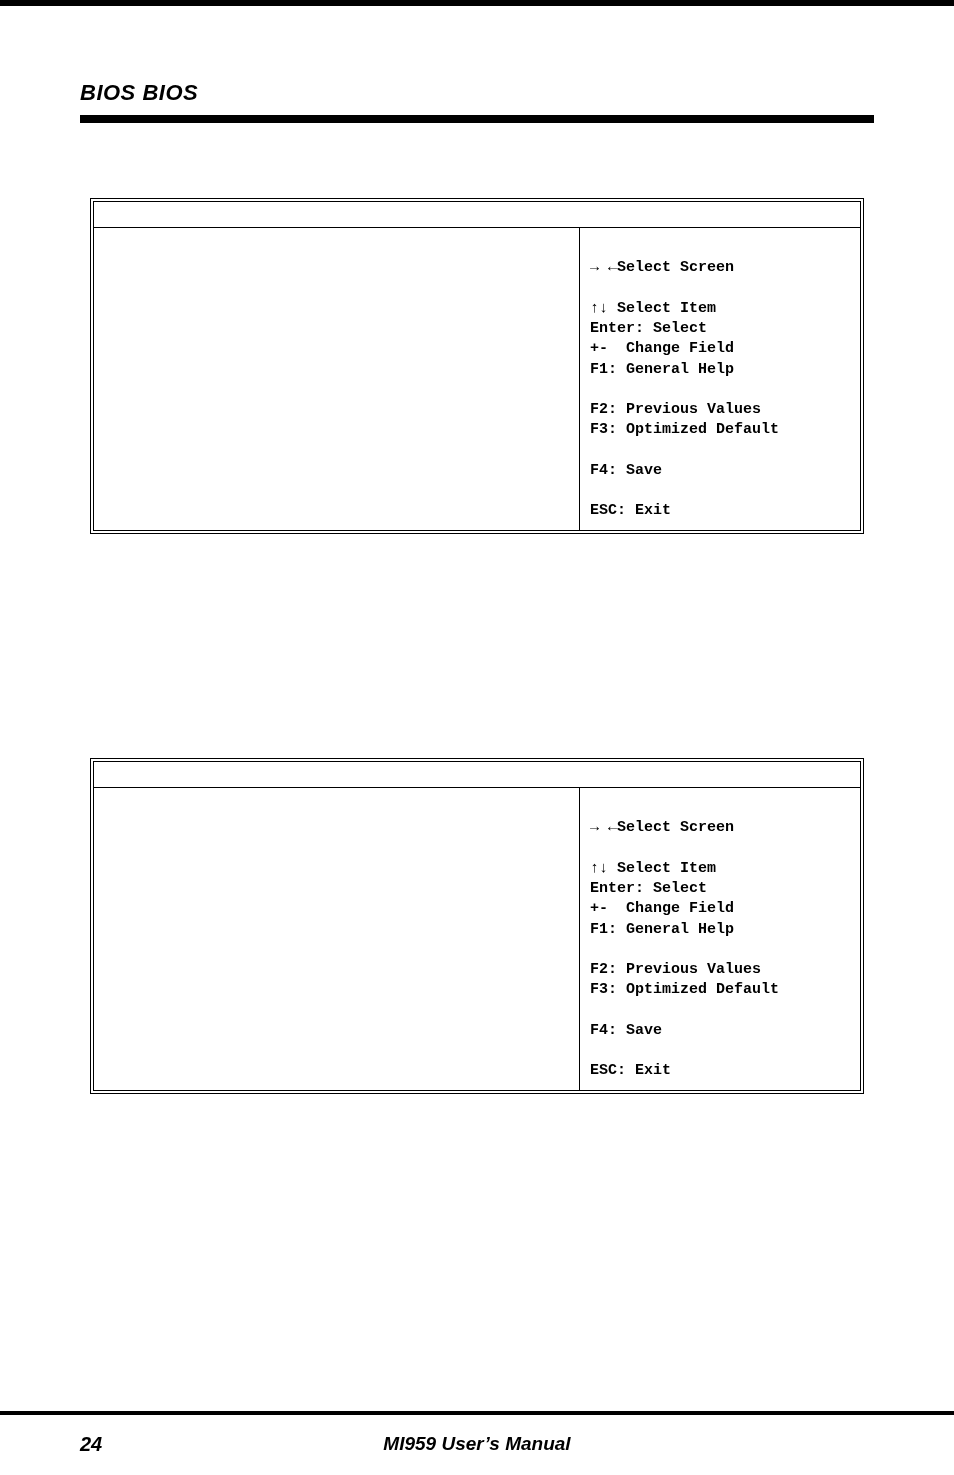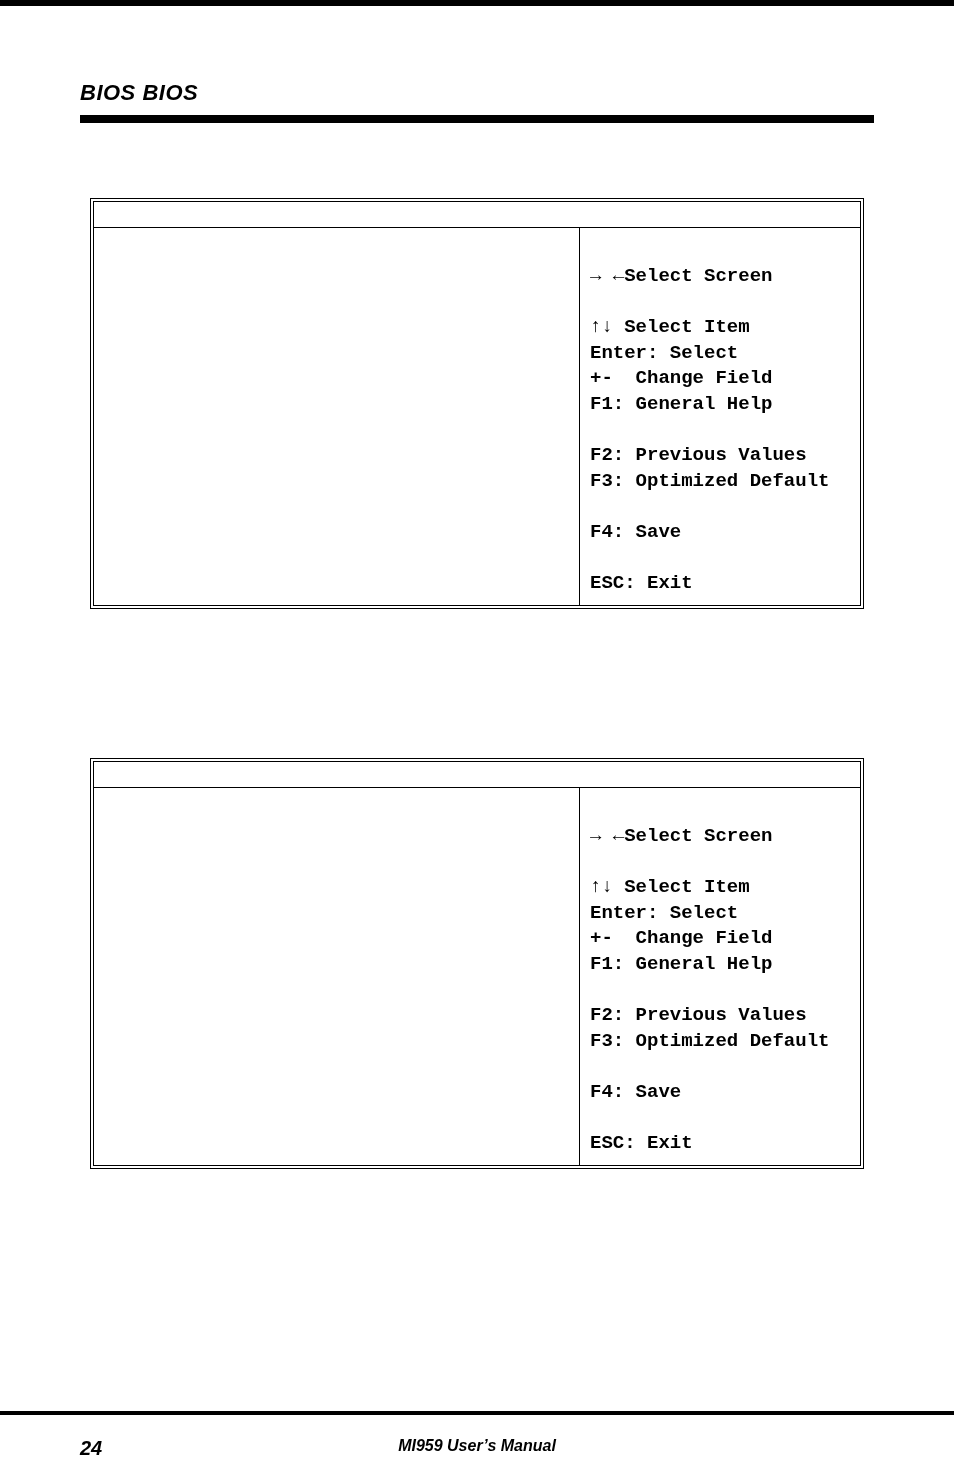--- a/index.html
+++ b/index.html
@@ -42,21 +42,21 @@
     height: 8px;
     background: #000;
   }
   .bios-box {
     position: absolute;
     left: 90px;
     right: 90px;
     border: 4px double #000;
     font-family: "Courier New", monospace;
     font-weight: bold;
-    font-size: 19px;
+    font-size: 15px;
   }
   .box1 { top: 198px; }
   .box2 { top: 758px; }
   .bios-header-row {
     height: 26px;
     border-bottom: 1px solid #000;
   }
   .bios-body {
     display: flex;
     min-height: 200px;
@@ -84,21 +84,21 @@
     font-family: Arial, Helvetica, sans-serif;
     font-weight: 900;
     font-style: italic;
     font-size: 20px;
   }
   .manual-name {
     display: inline-block;
     font-family: Arial, Helvetica, sans-serif;
     font-weight: 900;
     font-style: italic;
-    font-size: 16px;
+    font-size: 19px;
   }
 </style>
 </head>
 <body>
 
 <div class="top-bar"></div>
 
 <div class="page-title">BIOS BIOS</div>
 <div class="title-underline"></div>
 

